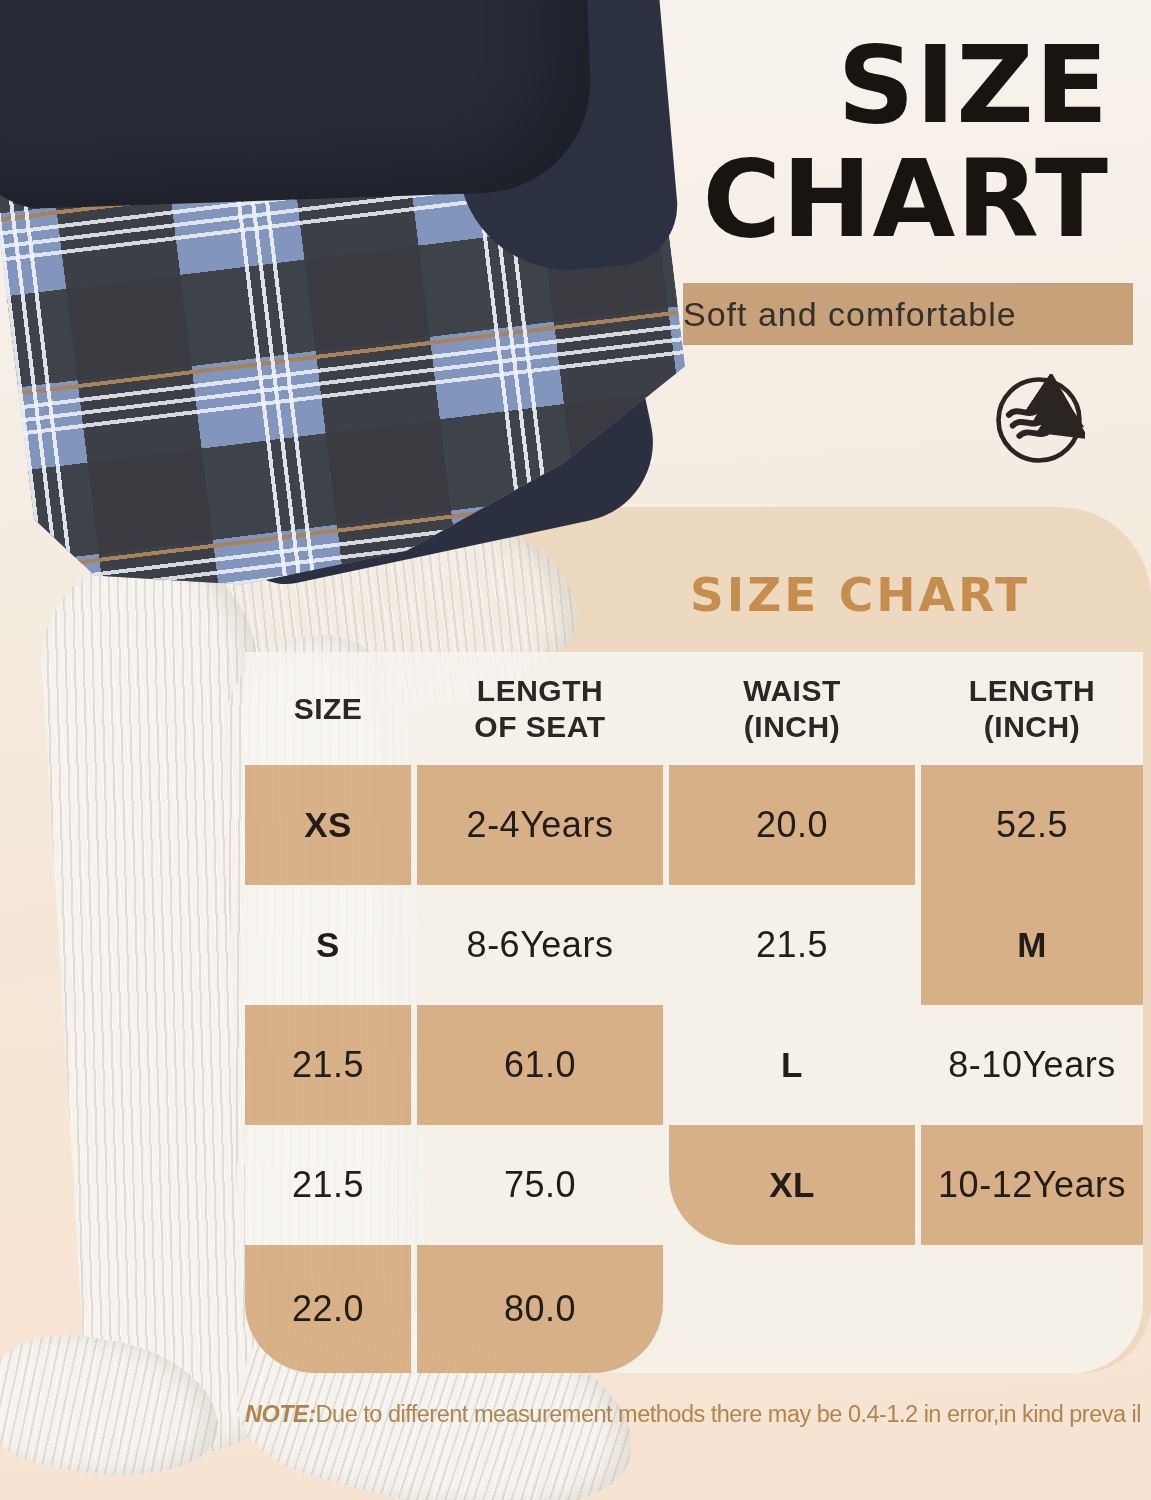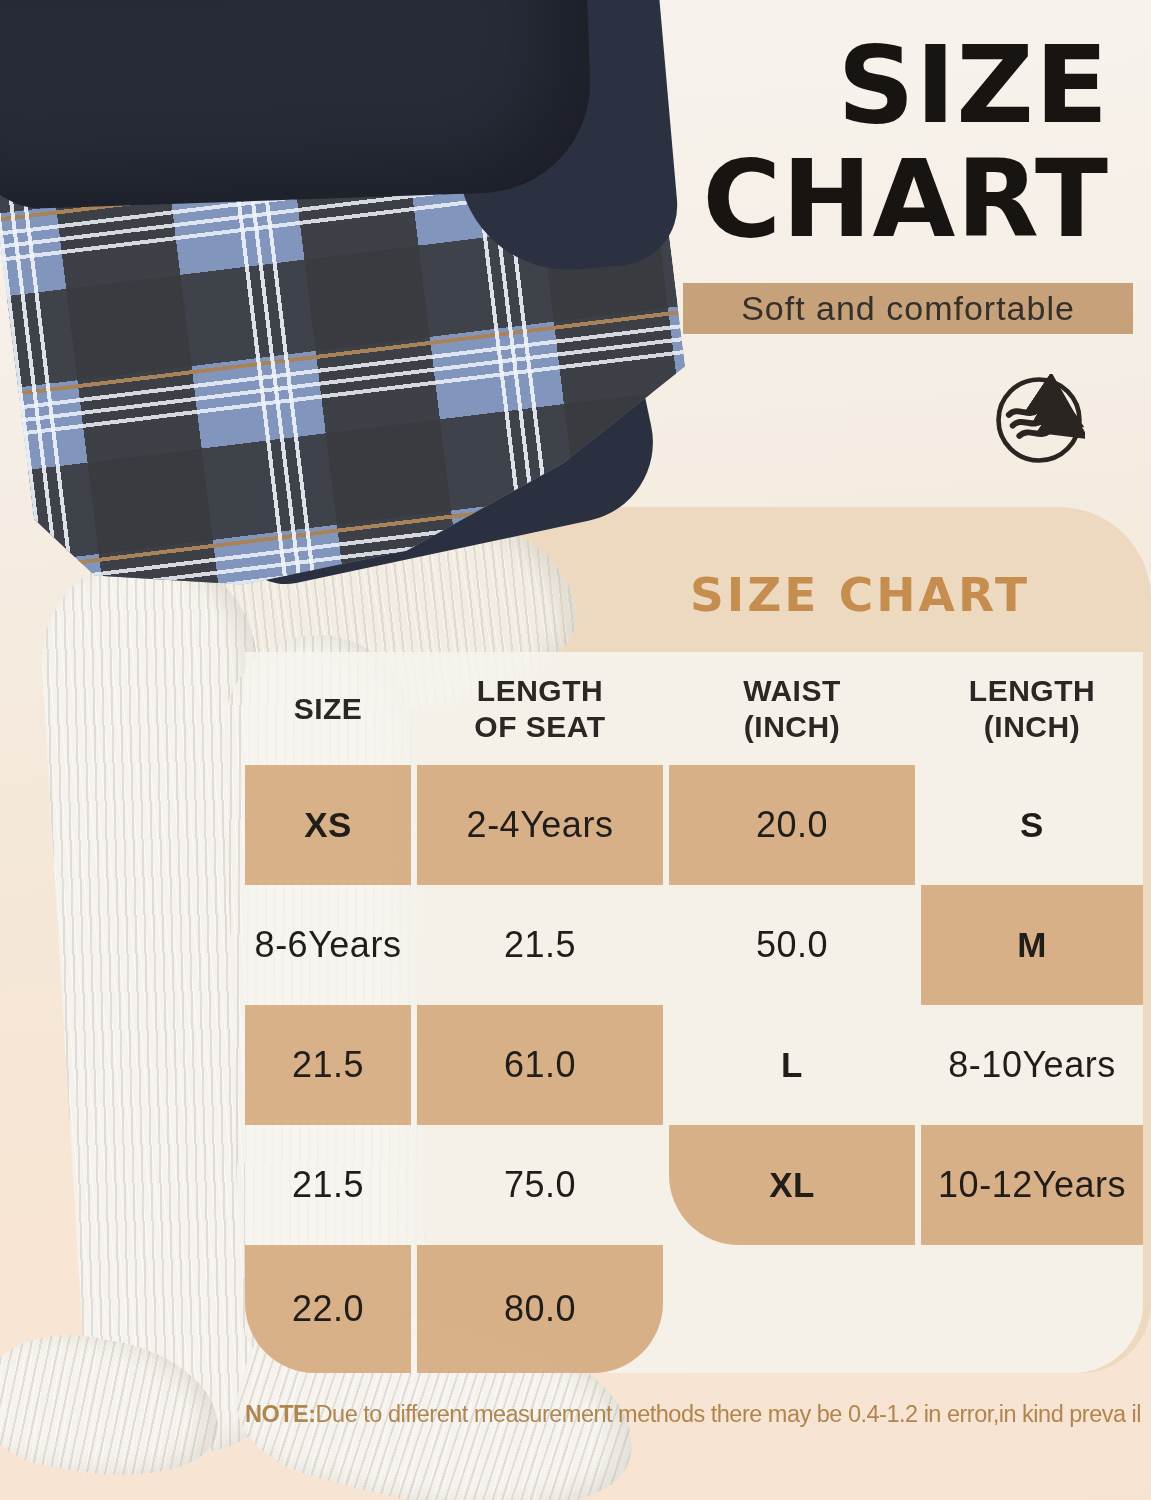--- a/index.html
+++ b/index.html
@@ -56,22 +56,22 @@
   .blazer-main{position:absolute;left:-30px;top:-30px;width:620px;height:230px;
     background:#272b37;border-radius:0 0 110px 70px;transform:rotate(-2deg);
     box-shadow:inset -40px -30px 60px rgba(0,0,0,.25);}
   
   .big-title{
     position:absolute;top:28px;right:42px;text-align:right;z-index:2;
     font-family:"DejaVu Sans",sans-serif;font-weight:bold;font-size:107px;line-height:1.07;
     letter-spacing:1px;color:#171411;
   }
   .tag-band{
-    position:absolute;left:683px;top:283px;width:450px;height:51px;z-index:2;
-    background:#c7a179;display:flex;align-items:center;justify-content:center;
+    position:absolute;left:683px;top:283px;width:450px;height:62px;z-index:2;
+    background:#c7a179;display:flex;align-items:center;
     font-size:34px;color:#34302b;letter-spacing:1px;
   }
   .breath-icon{position:absolute;left:993px;top:374px;z-index:2;}
   
   .size-table{
     position:absolute;left:245px;top:652px;width:898px;height:721px;z-index:3;
     display:grid;grid-template-columns:166px 246px 246px 222px;column-gap:6px;
     grid-template-rows:113px 120px 120px 120px 120px 128px;
     background:rgba(247,244,238,.85);border-radius:0 0 70px 70px;overflow:hidden;
   }
@@ -82,21 +82,21 @@
     font-size:36px;letter-spacing:.5px;color:#211d19;}
   .td.tan{background:rgba(213,170,127,.92);}
   .c-size{font-weight:bold;font-size:35px;}
   .bl{border-bottom-left-radius:70px;}
   .br{border-bottom-right-radius:70px;}
   
   .note{
     position:absolute;left:245px;top:1401px;width:900px;z-index:4;
     font-size:23.5px;letter-spacing:-.5px;white-space:nowrap;color:#b1854e;
   }
-  .note b{font-weight:bold;}
+  .note b{font-weight:bold;font-style:italic;}
 </style>
 </head>
 <body>
 
 <div class="stage">
 
   <div class="panel">
     <div class="panel-heading">SIZE CHART</div>
   </div>
 
@@ -140,25 +140,25 @@
     <div class="th">LENGTH
 OF SEAT</div>
     <div class="th">WAIST
 (INCH)</div>
     <div class="th">LENGTH
 (INCH)</div>
 
     <div class="td tan c-size">XS</div>
     <div class="td tan">2-4Years</div>
     <div class="td tan">20.0</div>
+    <div class="td tan">52.5</div>
 
     <div class="td c-size">S</div>
     <div class="td">8-6Years</div>
     <div class="td">21.5</div>
-    <div class="td">50.0</div>
 
     <div class="td tan c-size">M</div>
     <div class="td tan">21.5</div>
     <div class="td tan">61.0</div>
 
     <div class="td c-size">L</div>
     <div class="td">8-10Years</div>
     <div class="td">21.5</div>
     <div class="td">75.0</div>
 

